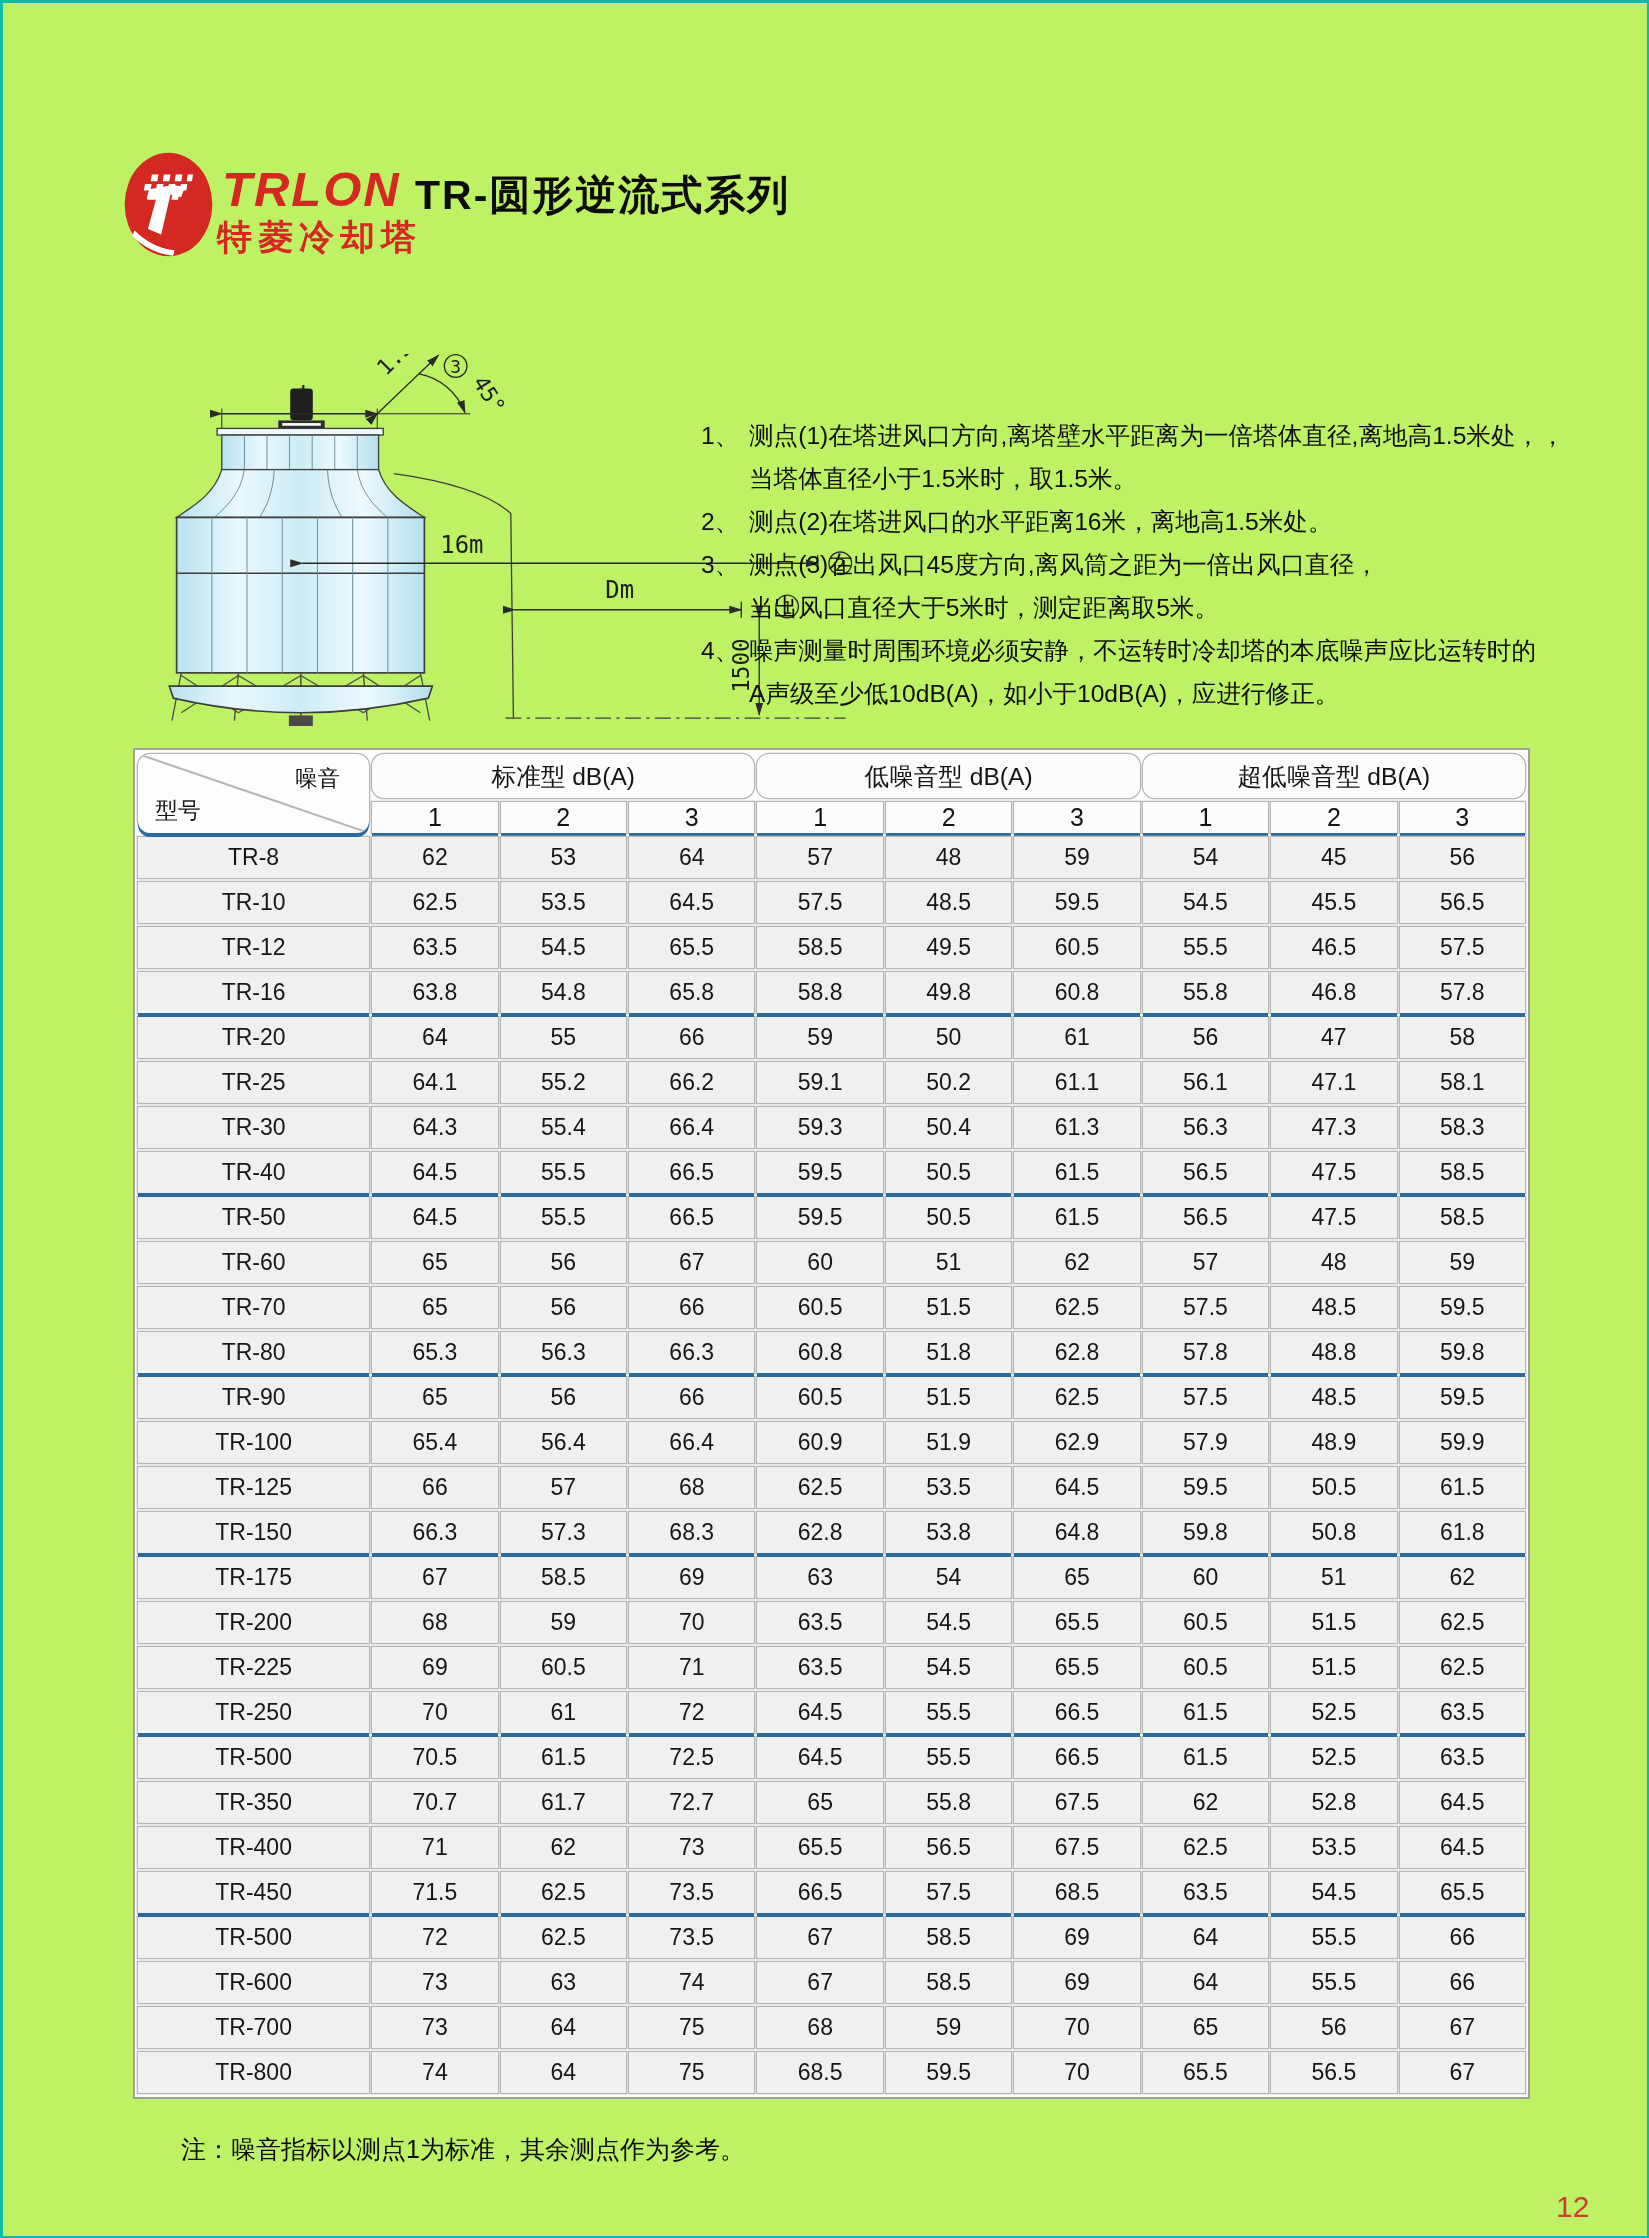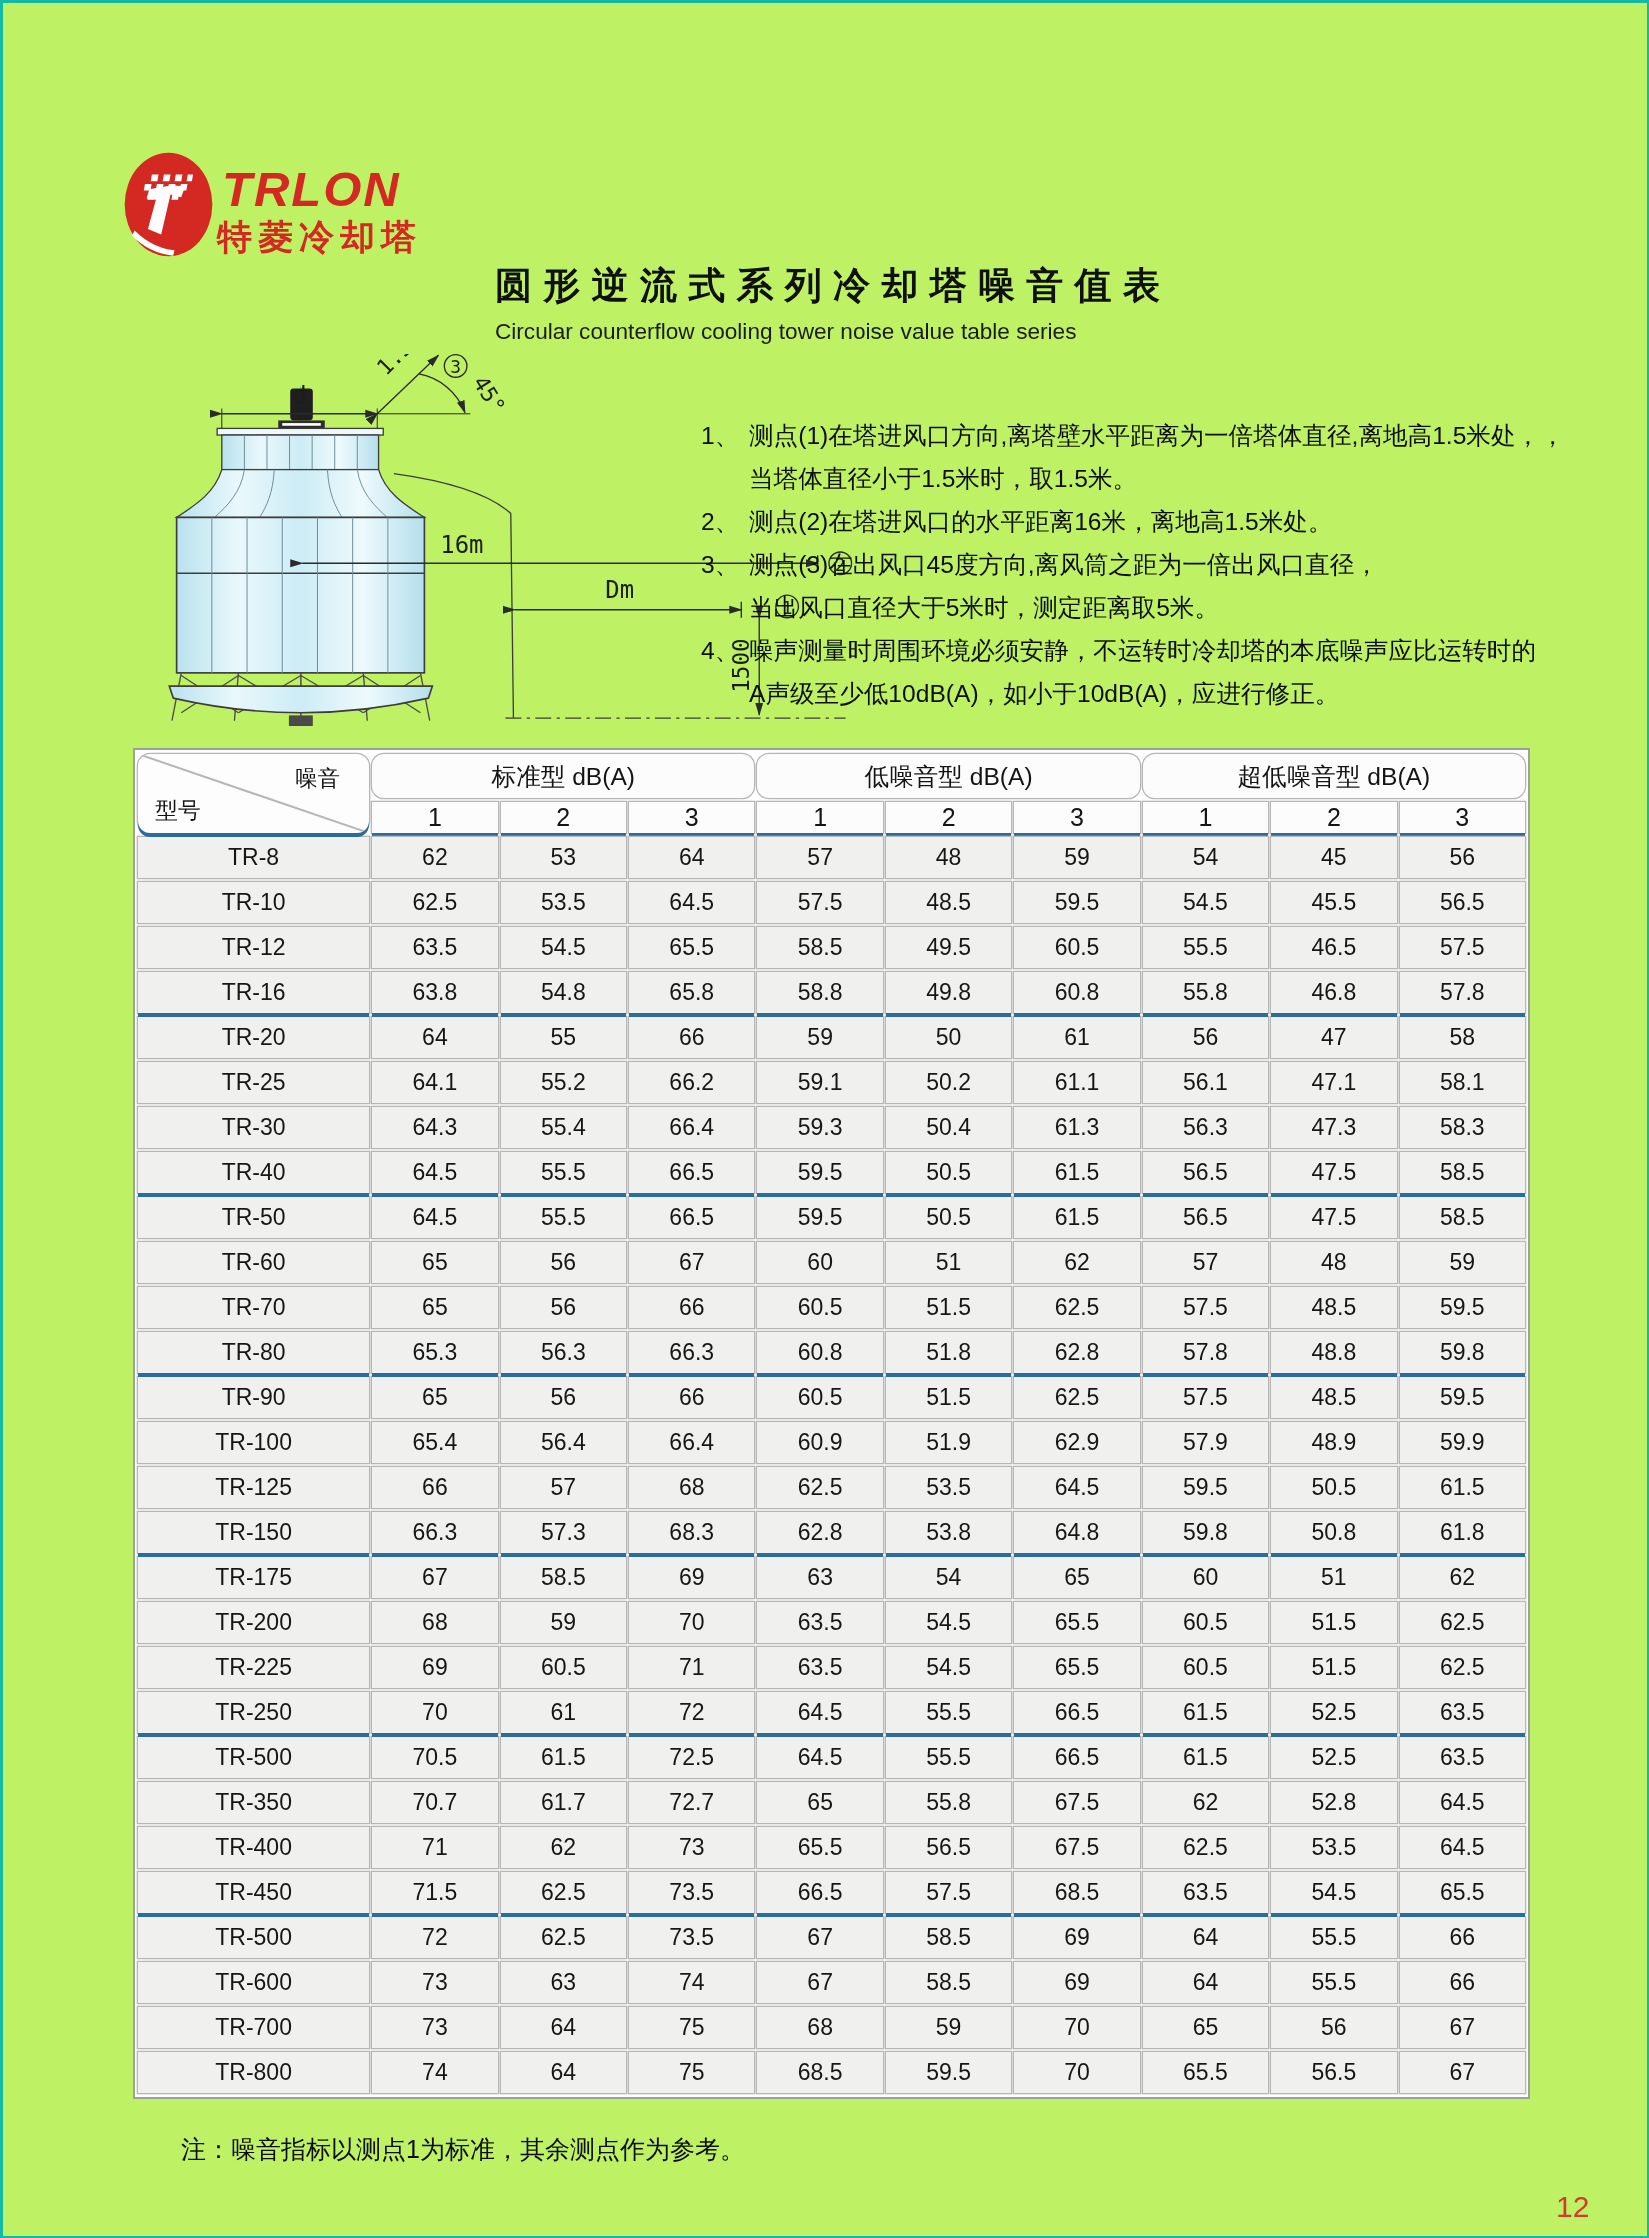--- a/index.html
+++ b/index.html
@@ -74,25 +74,22 @@
         <rect x="94" y="48" width="10" height="10"></rect>
       <rect x="48" y="62" width="10" height="10"></rect>
         <rect x="66" y="62" width="10" height="10"></rect>
       <rect x="84" y="62" width="10" height="10"></rect>
     </g>
     <polygon points="38,56 72,50 92,52 86,68 70,64 56,124 36,116 48,72 34,70" fill="#fff"></polygon>
     <path d="M16,118 Q42,144 76,148 L74,156 Q38,152 12,126 Z" fill="#fff"></path>
   </svg>
   <div class="brand">TRLON</div>
   <div class="brand-sub">特菱冷却塔</div>
-
-  <div class="sec">
-    <div class="cn">圆形逆流式系列冷却塔噪音值表</div>
-    <div class="en">Circular counterflow cooling tower noise value table series</div>
-  </div>
+  <div class="series-title">TR-圆形逆流式系列</div>
+
 
   <svg class="diagram" width="864" height="376" viewBox="0 0 1300 566">
     <defs>
       <marker id="arr" markerWidth="20" markerHeight="14" refX="18" refY="7" orient="auto" markerUnits="userSpaceOnUse">
         <path d="M0,1 L20,7 L0,13 z" fill="#2a2a2a"></path>
       </marker>
       <linearGradient id="shell" x1="0" y1="0" x2="1" y2="0">
         <stop offset="0" stop-color="#b9e2ee"></stop>
           <stop offset="0.25" stop-color="#e9f8fc"></stop>
         <stop offset="0.5" stop-color="#cdecf5"></stop>

